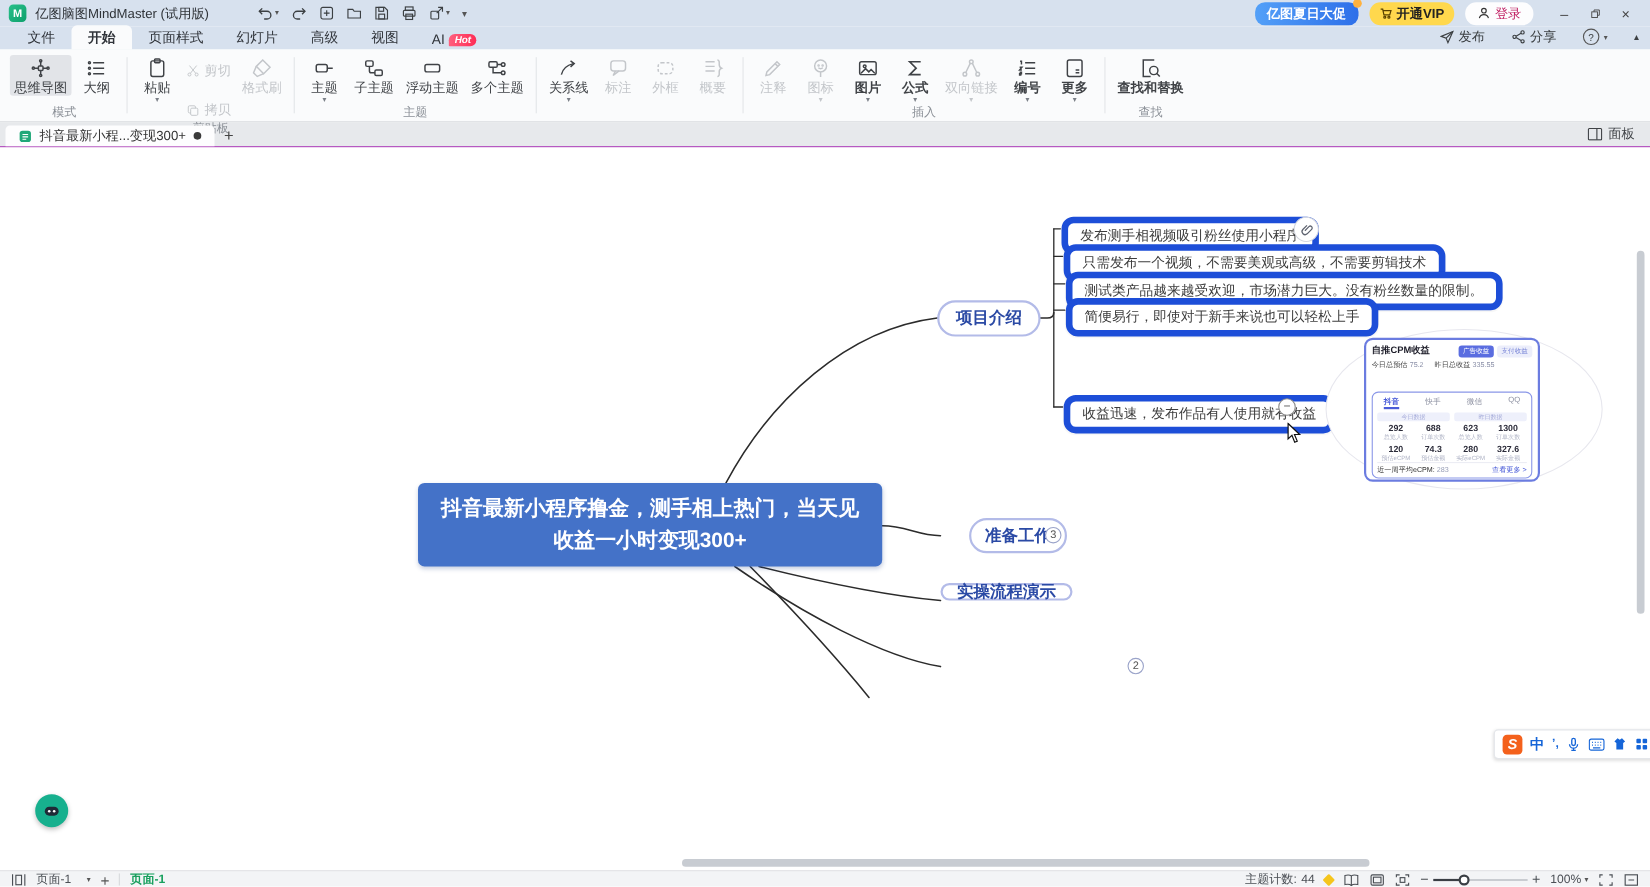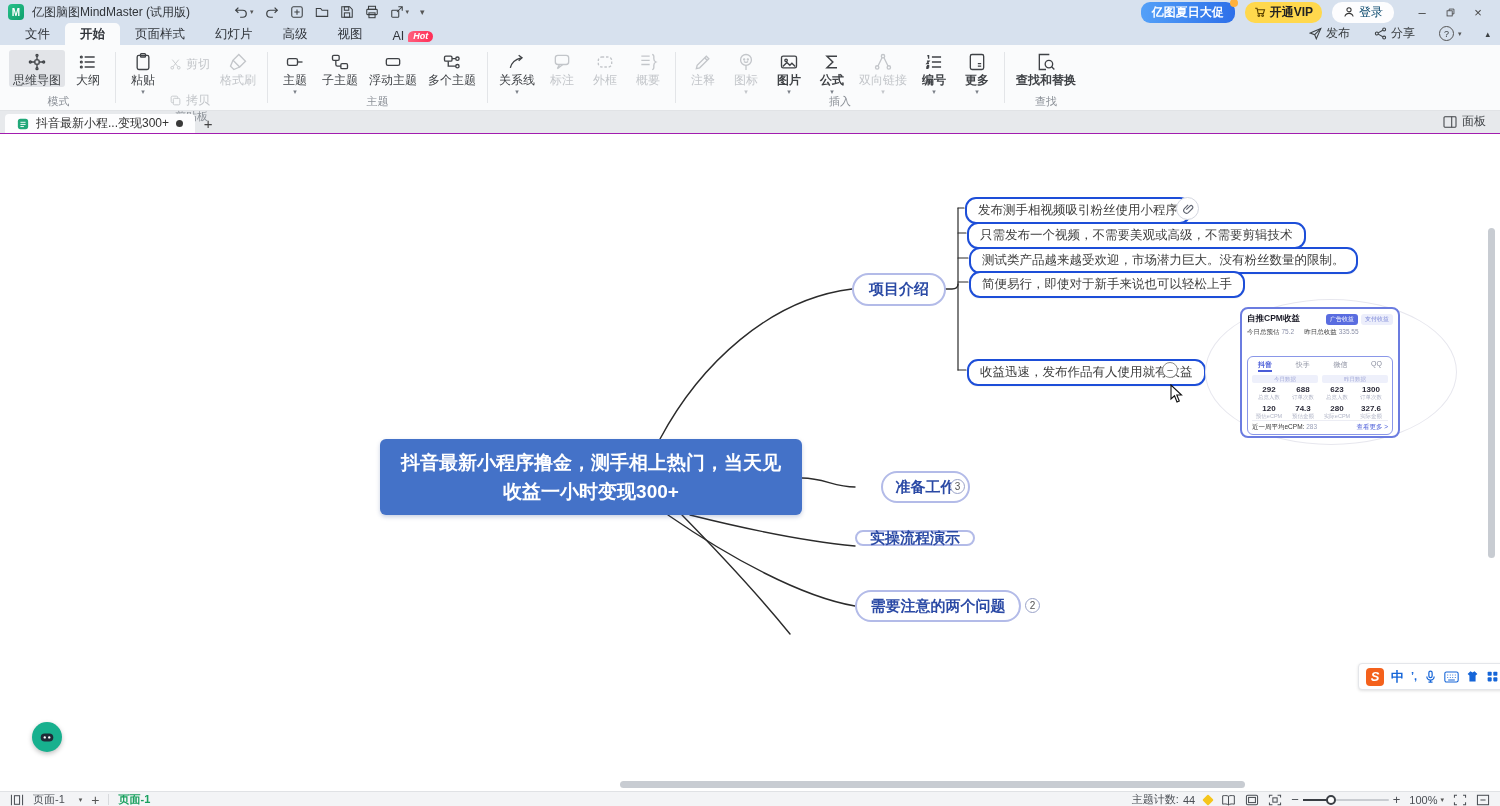--- a/index.html
+++ b/index.html
@@ -11,21 +11,21 @@
   .appicon{width:16px;height:16px;border-radius:4px;background:linear-gradient(135deg,#28c08a,#0ea06c);
            display:flex;align-items:center;justify-content:center;color:#fff;font-weight:bold;font-size:10px;}
   .apptitle{font-size:12px;color:#2f3338;}
   .qat{display:flex;align-items:center;gap:11px;margin-left:36px;color:#3c4043;}
   .qbtn{display:flex;align-items:center;gap:2px;}
   .dd7{font-size:7px;color:#555;}
   .tb-right{margin-left:auto;display:flex;align-items:center;gap:10px;}
   .promo{background:linear-gradient(90deg,#53a0f8,#2d6fe9);color:#fff;border-radius:9px;padding:2px 11px;font-size:12px;font-weight:bold;position:relative;}
   .promo .spark{position:absolute;right:-3px;top:-3px;width:8px;height:8px;border-radius:50%;background:#ffb13d;}
   .vip{background:#ffd84d;border-radius:10px;padding:2px 9px;display:flex;align-items:center;gap:4px;font-size:12px;font-weight:bold;color:#222;}
-  .login{background:#fdfdfe;border-radius:10px;padding:2px 11px;display:flex;align-items:center;gap:4px;font-size:12px;color:#0c4a6e;}
+  .login{background:#fdfdfe;border-radius:10px;padding:2px 11px;display:flex;align-items:center;gap:4px;font-size:12px;color:#be185d;}
   .winctl{display:flex;margin-left:4px;}
   .winbtn{width:28px;text-align:center;font-size:13px;color:#444;display:flex;align-items:center;justify-content:center;height:22px;}
   
   .menubar{height:21px;background:#d7e1ee;display:flex;align-items:flex-end;padding:0 10px;font-size:12.5px;color:#30343a;}
   .mtab{padding:3px 15px 2px;display:flex;gap:4px;align-items:center;white-space:nowrap;}
   .mtab.active{background:#fafbfc;border-radius:5px 5px 0 0;font-weight:bold;}
   .hot{background:linear-gradient(90deg,#ff5f7e,#ff2d55);color:#fff;font-size:9px;font-style:italic;font-weight:bold;
        padding:0px 5px 1px;border-radius:7px 7px 7px 1px;}
   .menu-right{margin-left:auto;display:flex;align-items:center;gap:24px;padding-bottom:3px;color:#3c4043;}
   .mr-item{display:flex;align-items:center;gap:4px;font-size:12px;}
@@ -52,21 +52,21 @@
   .docdot{width:7px;height:7px;border-radius:50%;background:#3a3a3a;}
   .newtab{width:26px;height:19px;display:flex;align-items:center;justify-content:center;font-size:15px;color:#444;}
   .panelbtn{margin-left:auto;display:flex;align-items:center;gap:5px;font-size:12px;color:#3f4246;padding:0 14px 3px 0;}
   
   .canvas{position:relative;height:657px;background:#fff;overflow:hidden;}
   .central{position:absolute;left:380px;top:305px;width:422px;height:76px;background:#4472c8;color:#fff;font-weight:bold;
            font-size:19px;text-align:center;border-radius:6px;display:flex;align-items:center;justify-content:center;
            padding:0 16px;box-sizing:border-box;line-height:1.55;box-shadow:0 2px 4px rgba(40,70,140,.25);}
   .branch{position:absolute;background:#fff;border:2px solid #b3bbe8;border-radius:17px;color:#2b4aa5;font-weight:bold;font-size:15px;
           display:flex;align-items:center;justify-content:center;box-sizing:border-box;white-space:nowrap;}
-  .sub{position:absolute;background:#fff;border:2px solid #1d4ed8;border-radius:11px;color:#3c3c3c;font-size:12.5px;
+  .sub{position:absolute;background:#fff;border:6px solid #1d4ed8;border-radius:11px;color:#3c3c3c;font-size:12.5px;
        padding:3px 11px;white-space:nowrap;box-shadow:0 1px 1px rgba(0,0,0,.04);}
   .badge{position:absolute;width:15px;height:15px;border:1px solid #9aa3c9;border-radius:50%;background:#fff;font-size:10px;
          color:#555;display:flex;align-items:center;justify-content:center;box-sizing:border-box;}
   .collapse{position:absolute;left:1162px;top:228px;width:16px;height:16px;border:1px solid #8a8a8a;border-radius:50%;background:#fff;
             display:flex;align-items:center;justify-content:center;font-size:11px;color:#555;box-sizing:border-box;line-height:1;}
   .linkcircle{position:absolute;left:1176px;top:63px;width:23px;height:23px;border:1px solid #d4d7e0;border-radius:50%;background:#fff;
               display:flex;align-items:center;justify-content:center;box-sizing:border-box;}
   .imgellipse{position:absolute;left:1205px;top:165px;width:252px;height:146px;background:#fff;border:1.5px solid #e7e7ee;border-radius:50%;box-sizing:border-box;}
   
   .card{position:absolute;left:1240px;top:173px;width:160px;height:131px;background:#fff;border:2.5px solid #6b7ce0;border-radius:8px;
@@ -507,23 +507,20 @@
       <span>准备工作</span>
     </div>
     <div class="badge" style="left:950px;top:345px;">
       <span>3</span>
     </div>
 
     <div class="branch" style="left:855px;top:396px;width:120px;height:16px;">
       <span>实操流程演示</span>
     </div>
 
-    <div class="branch" style="left:855px;top:456px;width:166px;height:32px;">
-      <span>需要注意的两个问题</span>
-    </div>
     <div class="badge" style="left:1025px;top:464px;">
       <span>2</span>
     </div>
 
     <div class="sub" style="left:965px;top:63px;"><span>发布测手相视频吸引粉丝使用小程序</span></div>
     <div class="sub" style="left:967px;top:88px;"><span>只需发布一个视频，不需要美观或高级，不需要剪辑技术</span></div>
     <div class="sub" style="left:969px;top:113px;"><span>测试类产品越来越受欢迎，市场潜力巨大。没有粉丝数量的限制。</span></div>
     <div class="sub" style="left:969px;top:137px;"><span>简便易行，即使对于新手来说也可以轻松上手</span></div>
     <div class="sub" style="left:967px;top:225px;"><span>收益迅速，发布作品有人使用就有收益</span></div>
 

